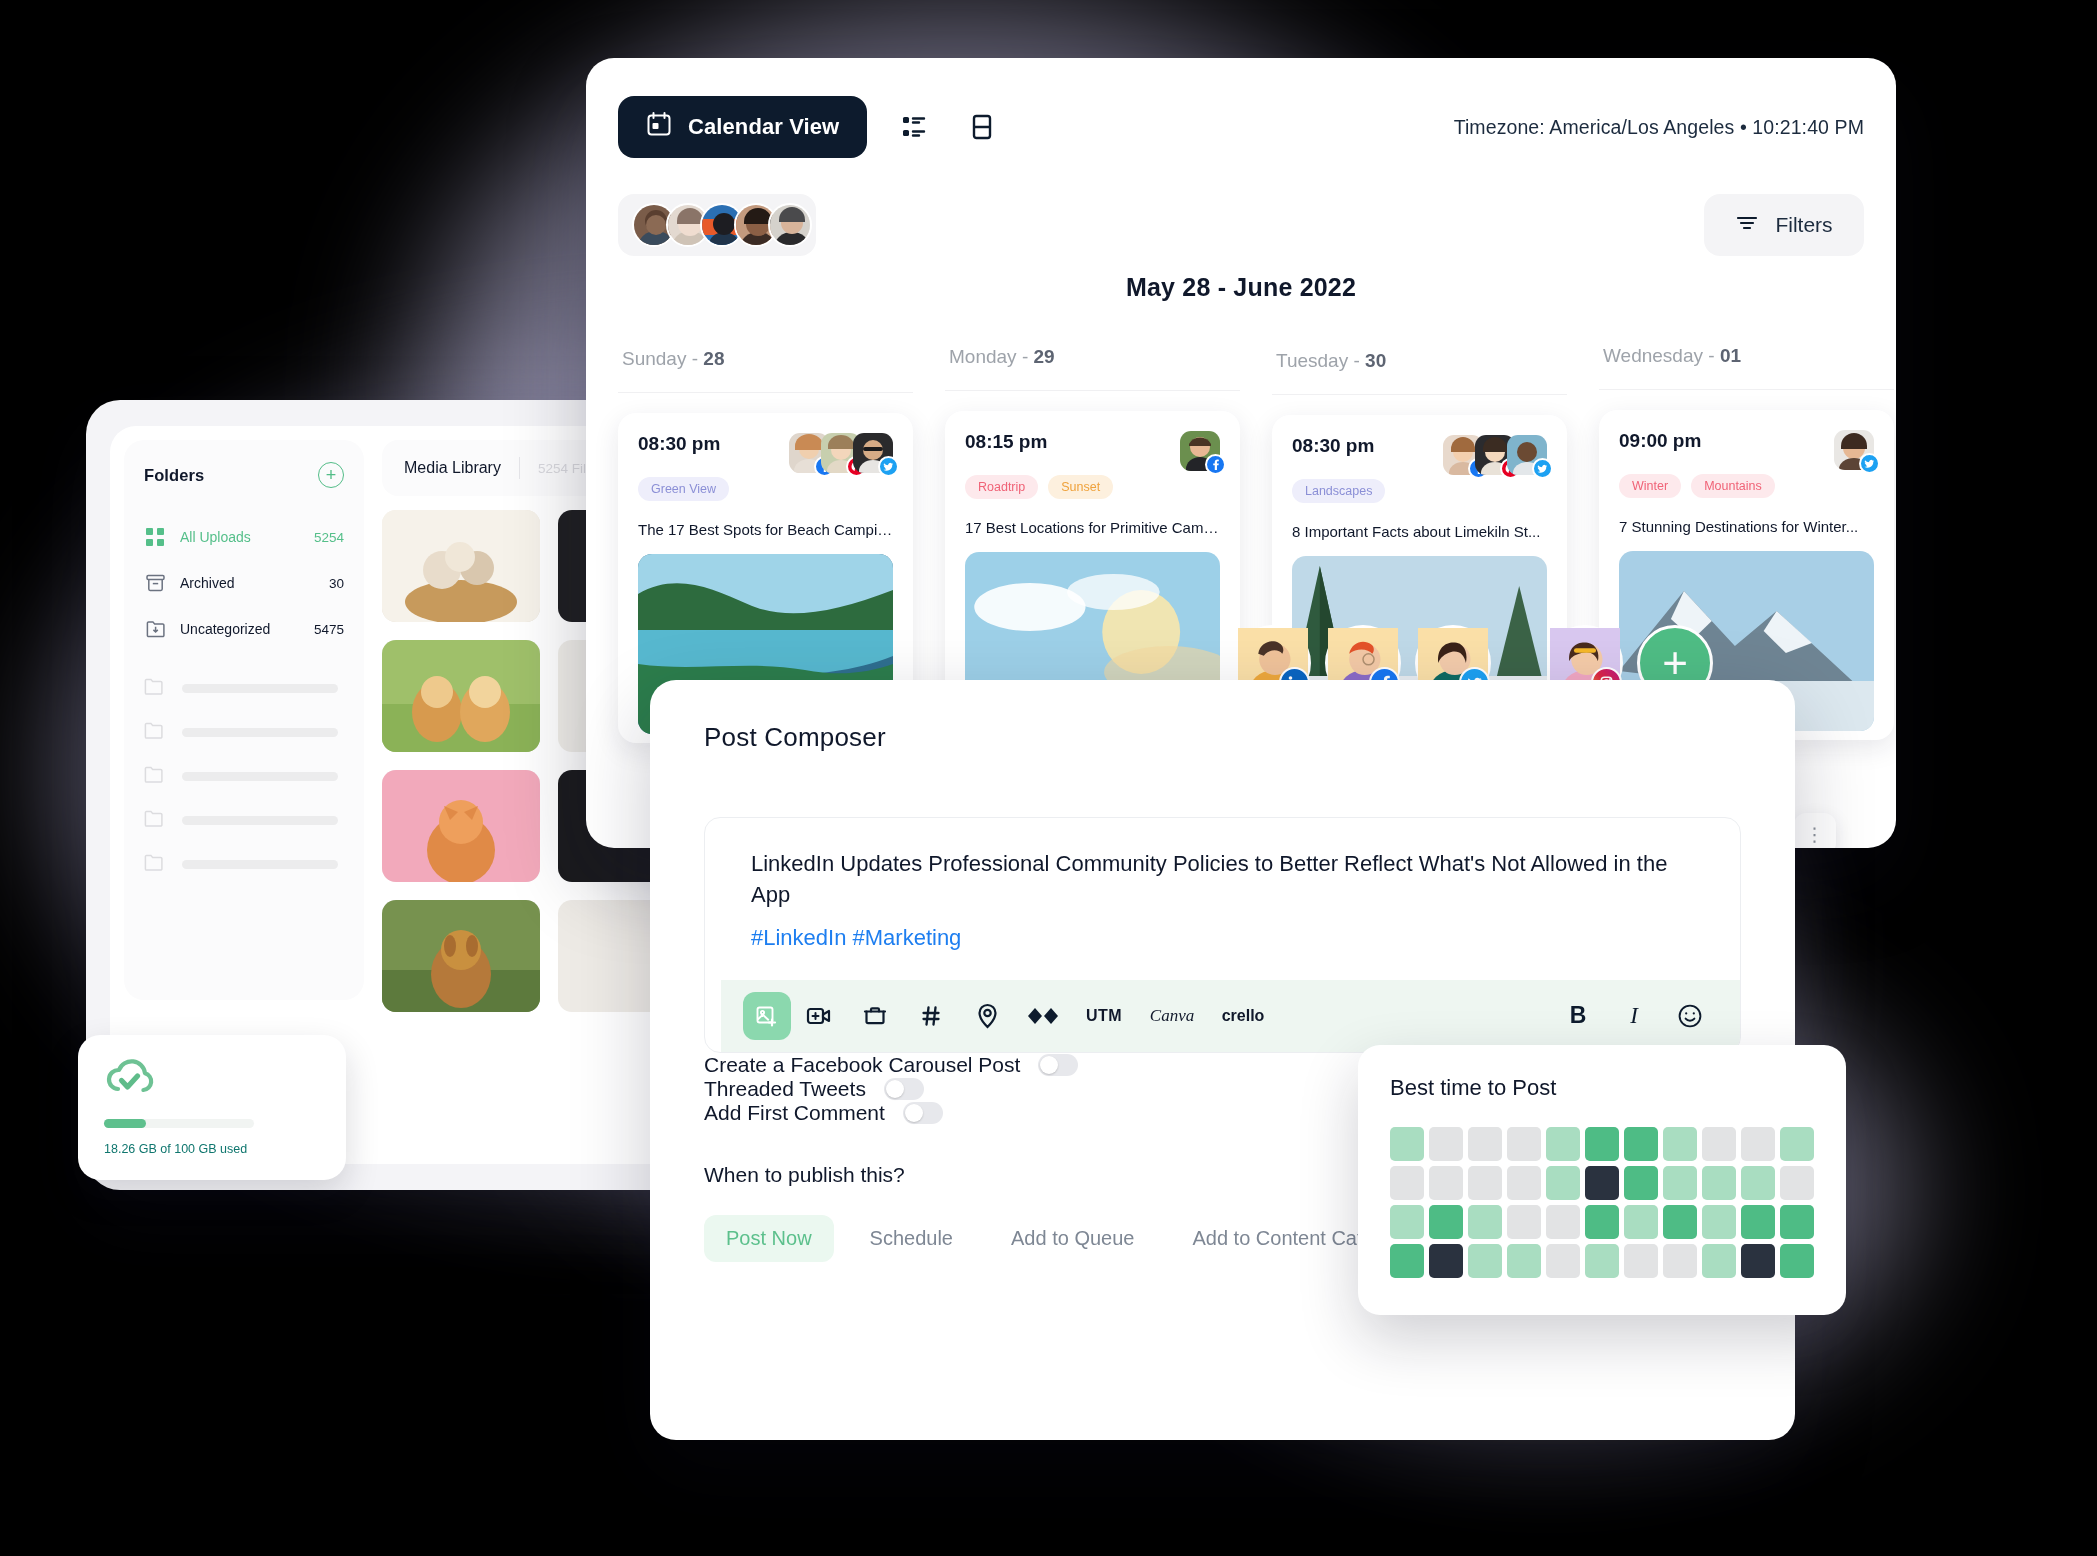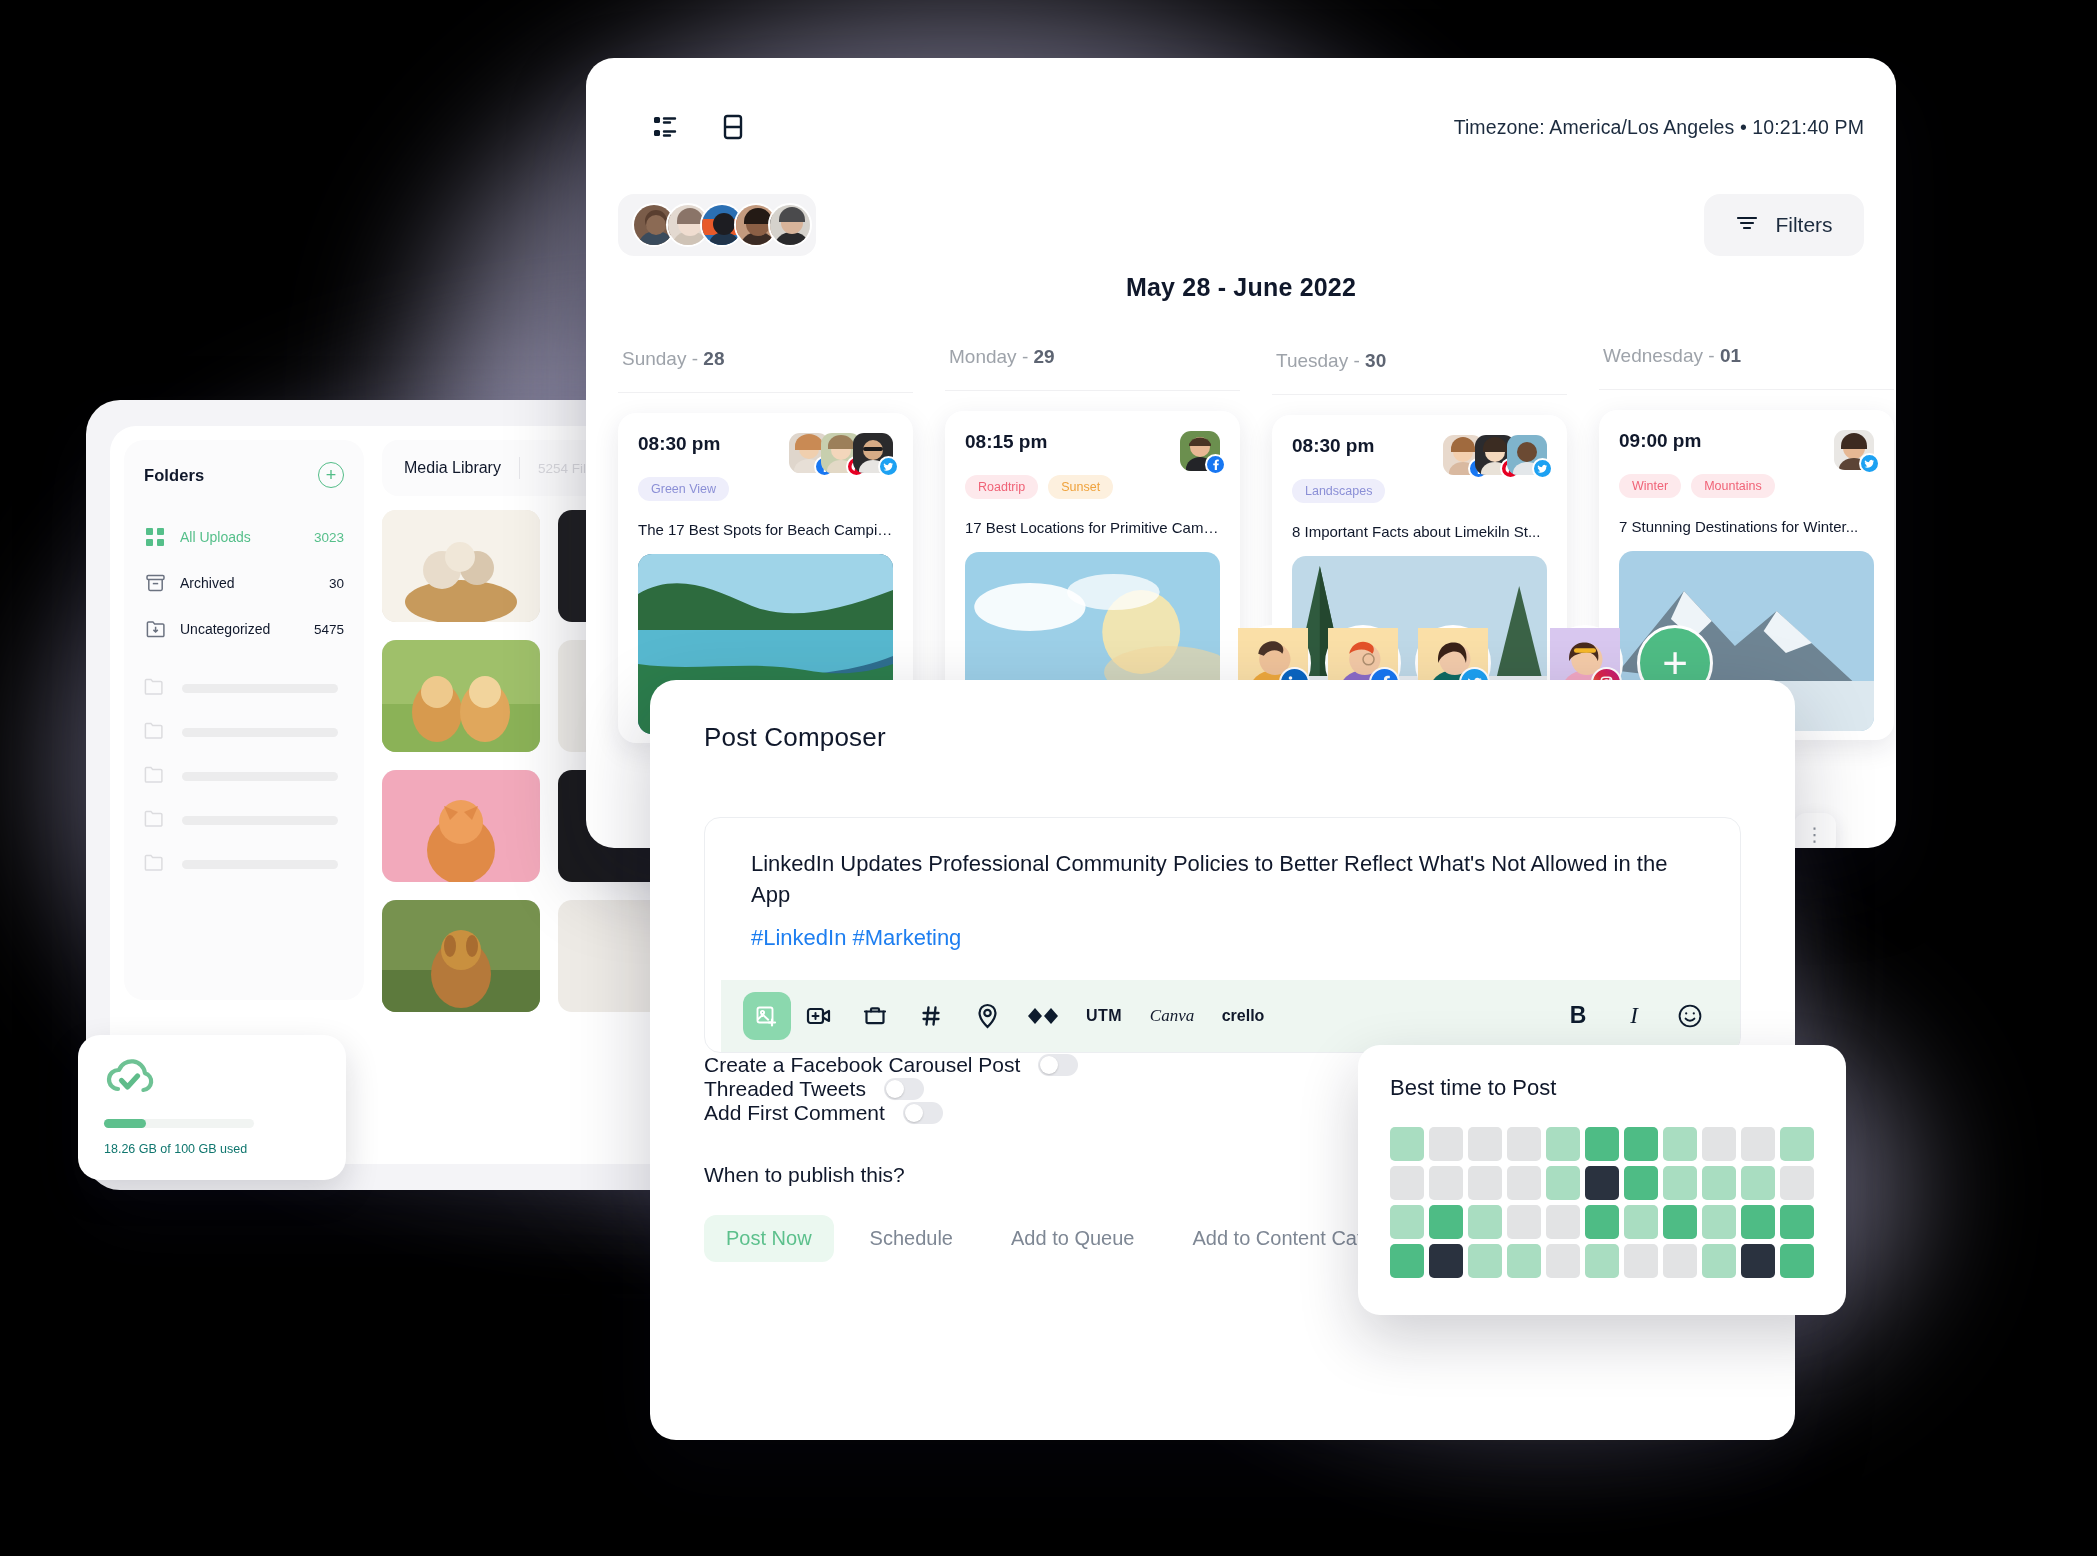--- a/index.html
+++ b/index.html
@@ -221,21 +221,21 @@
         <div class="folder-row active">
           <span class="fi">
             <svg width="18" height="18" viewBox="0 0 18 18">
                 <rect x="0" y="0" width="7" height="7" rx="1" fill="#55bf8a"></rect>
                 <rect x="11" y="0" width="7" height="7" rx="1" fill="#55bf8a"></rect>
                 <rect x="0" y="11" width="7" height="7" rx="1" fill="#55bf8a"></rect>
                 <rect x="11" y="11" width="7" height="7" rx="1" fill="#55bf8a"></rect>
               </svg>
           </span>
           <span class="fname">All Uploads</span>
-          <span class="fcount">3023</span>
+          <span class="fcount">5254</span>
         </div>
 
         <div class="folder-row">
           <span class="fi">
             <svg width="19" height="18" viewBox="0 0 19 18" fill="none" stroke="#6b7280" stroke-width="1.5">
                 <rect x="1" y="1.5" width="17" height="4" rx="1.2"></rect>
                 <path d="M2.8 5.8v9.3a1.3 1.3 0 0 0 1.3 1.3h10.8a1.3 1.3 0 0 0 1.3-1.3V5.8"></path>
                 <path d="M6.8 9.6h5.4"></path>
               </svg>
           </span>
@@ -363,20 +363,30 @@
     </div>
     <div class="storage-bar-bg">
       <div class="storage-bar-fill"></div>
     </div>
     <div class="storage-text">18.26 GB of 100 GB used</div>
   </div>
 
   <div id="calendar-window">
 
     <div class="cal-topbar">
+      <div class="cal-view-btn">
+        <span>
+          <svg width="26" height="26" viewBox="0 0 26 26" fill="none" stroke="#fff" stroke-width="2" stroke-linecap="round">
+            <rect x="2.5" y="4.5" width="21" height="19" rx="3"></rect>
+              <path d="M7.5 2v5M18.5 2v5"></path>
+            <rect x="6.5" y="12" width="6" height="6" rx="1" fill="#fff" stroke="none"></rect>
+          </svg>
+        </span>
+        <span>Calendar View</span>
+      </div>
       <div class="icon-btn">
         <svg width="30" height="30" viewBox="0 0 30 30" fill="none" stroke="#0d1b2d" stroke-width="2.4" stroke-linecap="round">
           <rect x="4" y="5" width="6" height="6" rx="1.6" fill="#0d1b2d" stroke="none"></rect>
           <path d="M14 6.5h11M14 10.5h6"></path>
           <rect x="4" y="18" width="6" height="6" rx="1.6" fill="#0d1b2d" stroke="none"></rect>
           <path d="M14 19.5h11M14 23.5h6"></path>
         </svg>
       </div>
       <div class="icon-btn">
         <svg width="28" height="30" viewBox="0 0 28 30" fill="none" stroke="#0d1b2d" stroke-width="2.4">

